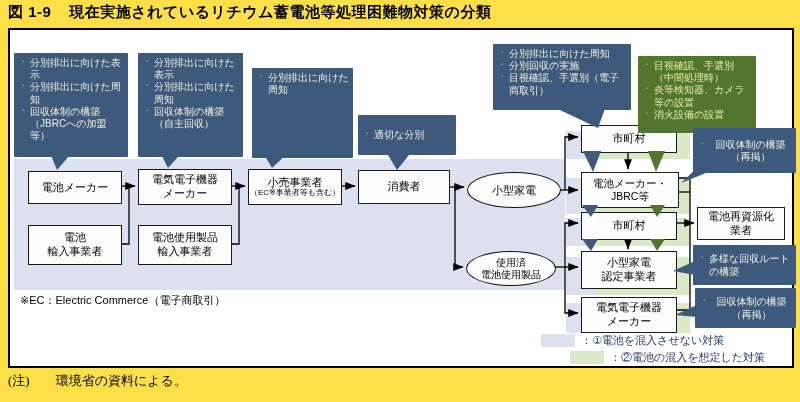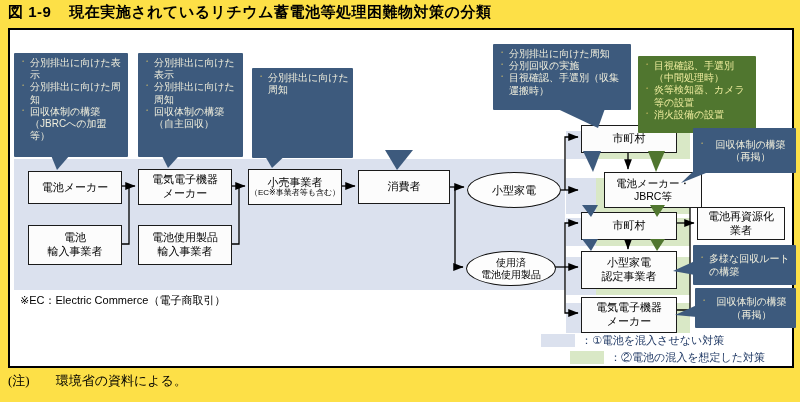--- a/index.html
+++ b/index.html
@@ -109,21 +109,21 @@
     <span>小型家電</span>
   </div>
   <div class="abs ellipse" style="left:466px;top:251px;width:88px;height:33px;">
     <span class="l2">使用済</span>
     <span class="l2">電池使用製品</span>
   </div>
 
   <div class="abs wbox bold-border" style="left:581px;top:125px;width:94px;height:26px;">
     <span>市町村</span>
   </div>
-  <div class="abs wbox bold-border" style="left:581px;top:172px;width:96px;height:34px;font-size:10.5px;margin-left:23px;">
+  <div class="abs wbox bold-border" style="left:581px;top:172px;width:96px;height:34px;font-size:10.5px;">
     <span>電池メーカー・</span>
     <span>JBRC等</span>
   </div>
   <div class="abs wbox bold-border" style="left:581px;top:212px;width:94px;height:26px;">
     <span>市町村</span>
   </div>
   <div class="abs wbox bold-border" style="left:581px;top:251px;width:94px;height:36px;">
     <span>小型家電</span>
     <span>認定事業者</span>
   </div>
@@ -166,25 +166,30 @@
       <li>分別排出に向けた表示</li>
       <li>分別排出に向けた周知</li>
       <li>回収体制の構築（自主回収）</li>
     </ul>
   </div>
   <div class="abs callout" style="left:252px;top:68px;width:93px;height:83px;">
     <ul>
       <li>分別排出に向けた周知</li>
     </ul>
   </div>
+  <div class="abs callout" style="left:358px;top:115px;width:90px;height:33px;display:flex;align-items:center;">
+    <ul>
+      <li>適切な分別</li>
+    </ul>
+  </div>
   <div class="abs callout" style="left:493px;top:44px;width:130px;height:59px;">
     <ul>
       <li>分別排出に向けた周知</li>
       <li>分別回収の実施</li>
-      <li>目視確認、手選別（収集運搬時）</li>
+      <li>目視確認、手選別（電子商取引）</li>
     </ul>
   </div>
   <div class="abs callout green" style="left:638px;top:56px;width:110px;height:70px;">
     <ul>
       <li>目視確認、手選別（中間処理時）</li>
       <li>炎等検知器、カメラ等の設置</li>
       <li>消火設備の設置</li>
     </ul>
   </div>
   <div class="abs callout" style="left:693px;top:128px;width:95px;height:38px;display:flex;align-items:center;">

